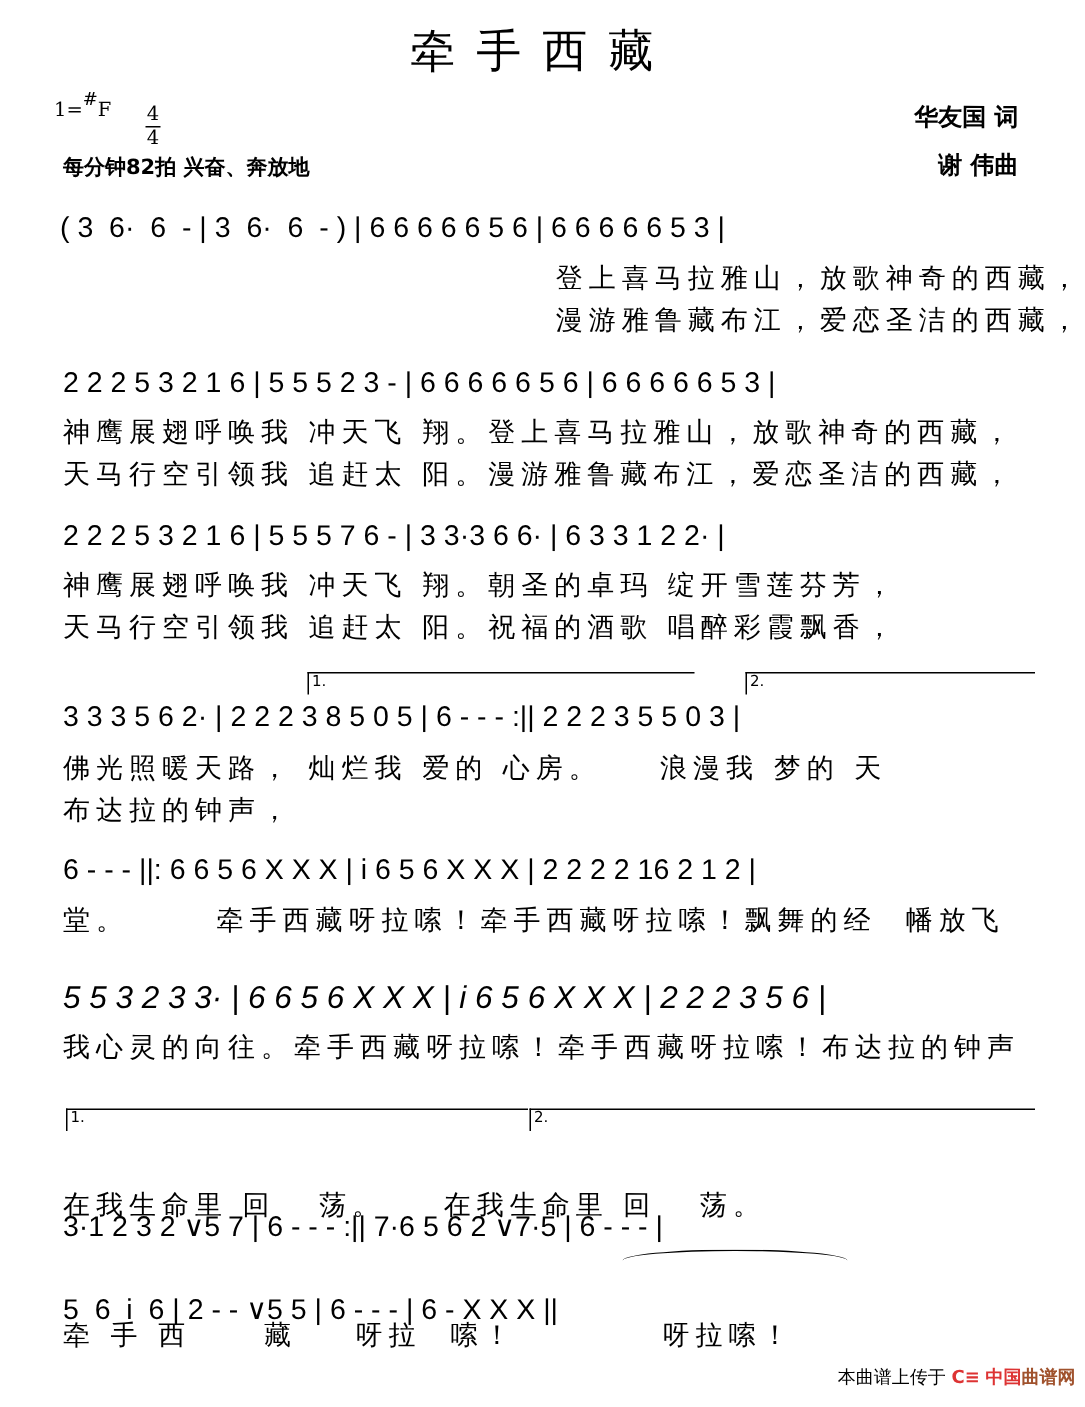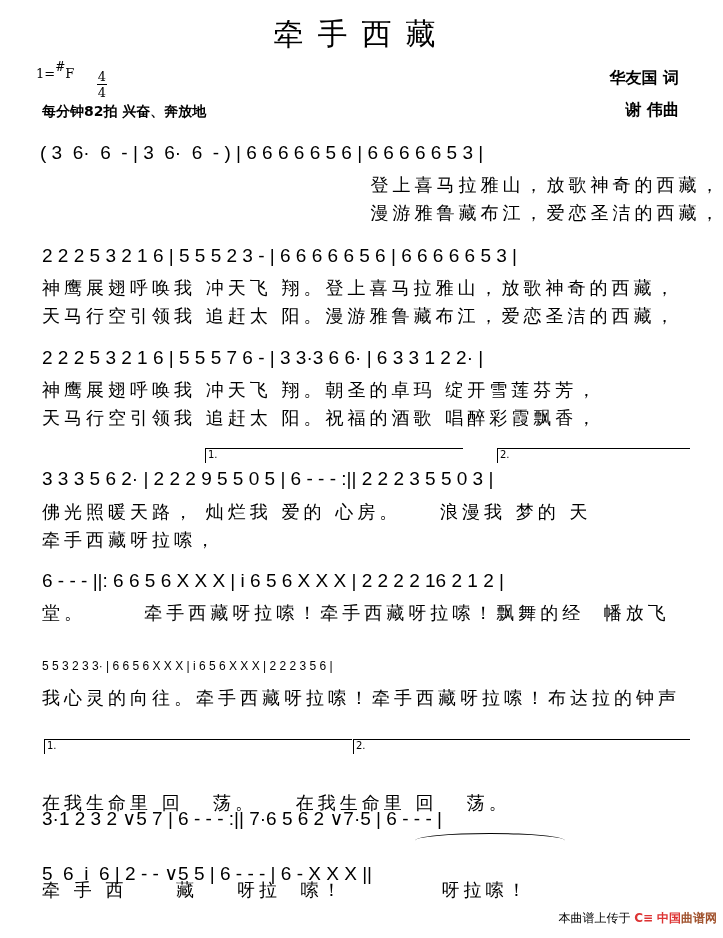--- a/index.html
+++ b/index.html
@@ -50,32 +50,32 @@
 
 <div class="row" style="top:345px;">
   <div class="notes" style="left:42px;top:0;font-size:19px;">2 2 2 5 3 2 1 6 | 5 5 5 7 6 - | 3 3·3 6 6· | 6 3 3 1 2 2· |</div>
   <div class="lyr" style="left:42px;top:33px;">神鹰展翅呼唤我 冲天飞 翔。朝圣的卓玛 绽开雪莲芬芳，</div>
   <div class="lyr" style="left:42px;top:61px;">天马行空引领我 追赶太 阳。祝福的酒歌 唱醉彩霞飘香，</div>
 </div>
 
 <div class="row" style="top:448px;">
   <div class="volta" style="left:205px;top:0;width:255px;">1.</div>
   <div class="volta" style="left:497px;top:0;width:190px;">2.</div>
-  <div class="notes" style="left:42px;top:18px;font-size:19px;">3 3 3 5 6 2· | 2 2 2 9 5 5 0 5 | 6 - - - :|| 2 2 2 3 5 5 0 3 |</div>
+  <div class="notes" style="left:42px;top:18px;font-size:19px;">3 3 3 5 6 2· | 2 2 2 3 8 5 0 5 | 6 - - - :|| 2 2 2 3 5 5 0 3 |</div>
   <div class="lyr" style="left:42px;top:52px;">佛光照暖天路， 灿烂我 爱的 心房。    浪漫我 梦的 天</div>
-  <div class="lyr" style="left:42px;top:80px;">牵手西藏呀拉嗦，</div>
+  <div class="lyr" style="left:42px;top:80px;">布达拉的钟声，</div>
 </div>
 
 <div class="row" style="top:568px;">
   <div class="notes" style="left:42px;top:0;font-size:19px;">6 - - - ||: 6 6 5 6 X X X | i 6 5 6 X X X | 2 2 2 2 16 2 1 2 |</div>
   <div class="lyr" style="left:42px;top:33px;">堂。      牵手西藏呀拉嗦！牵手西藏呀拉嗦！飘舞的经  幡放飞</div>
 </div>
 
 <div class="row" style="top:653px;">
-  <div class="notes" style="left:42px;top:0;font-size:12px;">5 5 3 2 3 3· | 6 6 5 6 X X X | i 6 5 6 X X X | 2 2 2 3 5 6 |</div>
+  <div class="notes" style="left:42px;top:0;font-size:21px;font-style:italic;">5 5 3 2 3 3· | 6 6 5 6 X X X | i 6 5 6 X X X | 2 2 2 3 5 6 |</div>
   <div class="lyr" style="left:42px;top:33px;text-align:right;">我心灵的向往。牵手西藏呀拉嗦！牵手西藏呀拉嗦！布达拉的钟声</div>
 </div>
 
 <div class="row" style="top:739px;">
   <div class="volta" style="left:44px;top:0;width:305px;">1.</div>
   <div class="volta" style="left:353px;top:0;width:334px;">2.</div>
   <div class="notes" style="left:42px;top:20px;font-size:19px;margin-top:47px;">3·1 2 3 2 ∨5 7 | 6 - - - :|| 7·6 5 6 2 ∨7·5 | 6 - - - |</div>
   <div class="lyr" style="left:42px;top:52px;">在我生命里 回   荡。    在我生命里 回   荡。</div>
 </div>
 

